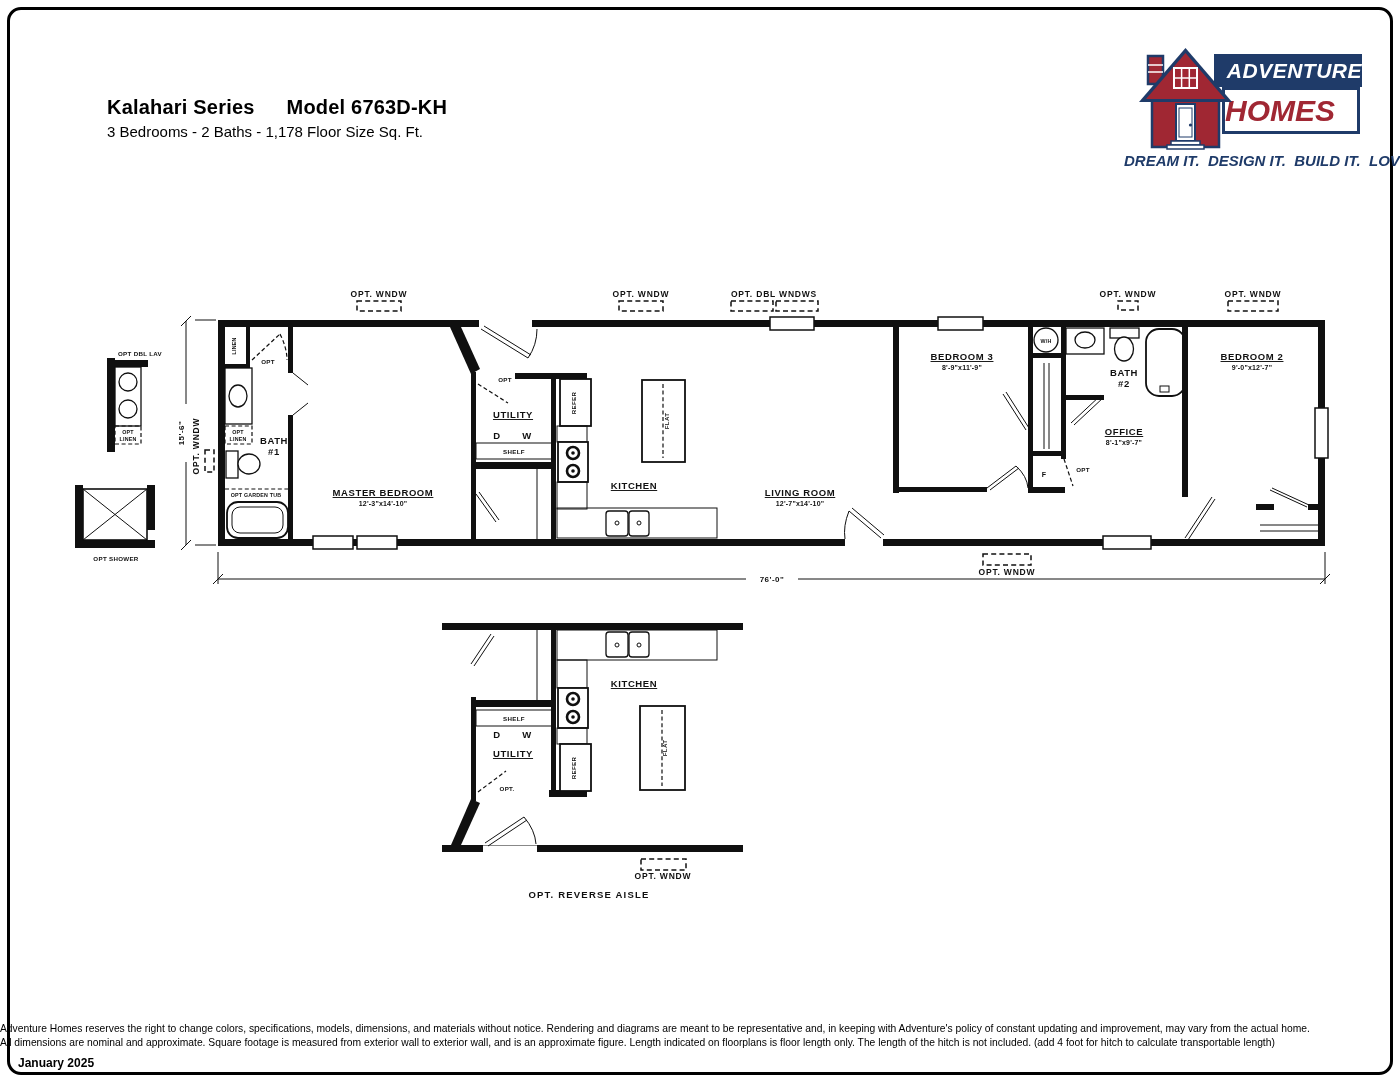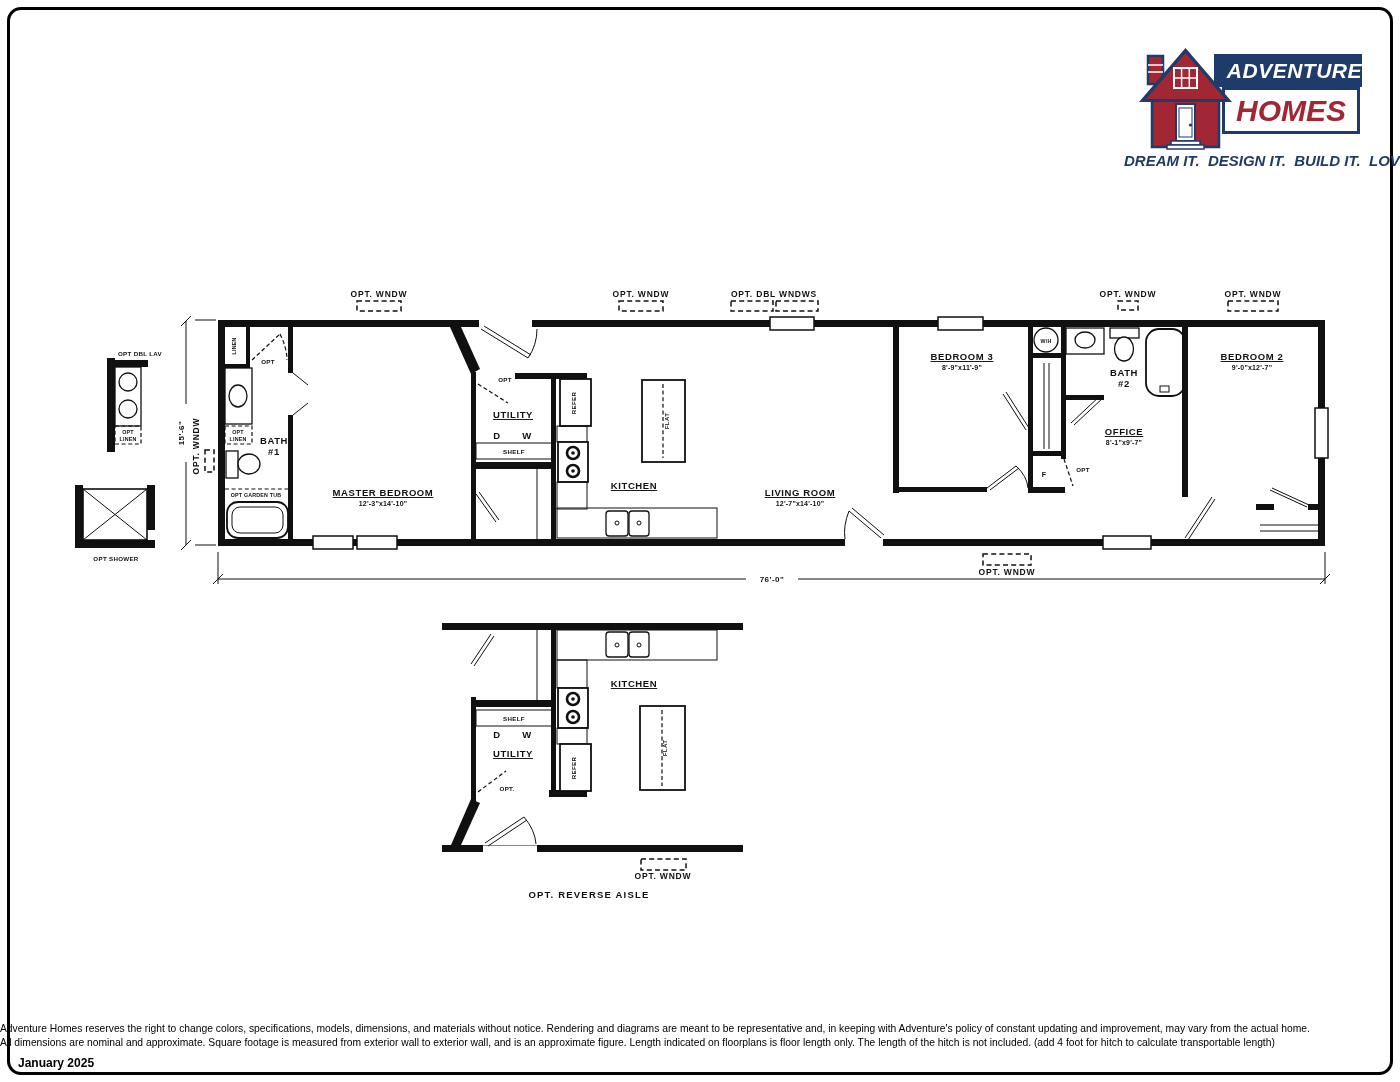--- a/index.html
+++ b/index.html
@@ -13,21 +13,21 @@
   .hdr .t1{font-size:20px;font-weight:bold;letter-spacing:.2px;}
   .hdr .model{margin-left:32px;}
   .hdr .sub{font-size:15px;margin-top:4px;}
   
   .logo{position:absolute;left:1136px;top:38px;width:228px;height:130px;}
   .adv{position:absolute;left:78px;top:16px;width:148px;height:33px;background:var(--navy);
        color:#fff;font-style:italic;font-weight:bold;font-size:21px;text-align:right;
        line-height:33px;letter-spacing:.5px;}
   .homes{position:absolute;left:86px;top:49px;width:138px;height:47px;background:#fff;
        border:3px solid var(--navy);box-sizing:border-box;color:var(--brand-red);
-       font-style:italic;font-weight:bold;font-size:30px;text-align:center;line-height:41px;}
+       font-style:italic;font-weight:bold;font-size:30px;text-align:left;line-height:41px;}
   .tag{position:absolute;left:-12px;top:114px;width:252px;text-align:center;color:var(--navy);
        font-weight:bold;font-style:italic;font-size:15px;white-space:pre;}
   .house{position:absolute;left:2px;top:4px;}
   
   .plan{position:absolute;left:0;top:0;}
   .w{fill:var(--ink);}
   .ln{stroke:var(--ink);stroke-width:1.6;fill:none;}
   .th{stroke:var(--ink);stroke-width:1;fill:none;}
   .fx{stroke:var(--ink);stroke-width:1.8;fill:#fff;}
   .fx2{stroke:var(--ink);stroke-width:1.3;fill:#fff;}
@@ -48,20 +48,26 @@
   .disc{position:absolute;left:0;top:1022px;width:100%;
         font-size:10.3px;line-height:13.6px;}
   .date{position:absolute;left:18px;top:1056px;font-size:12px;font-weight:bold;}
 </style>
 </head>
 <body>
 
 <div class="sheet">
   <div class="frame"></div>
 
+  <div class="hdr">
+    <div class="t1">
+      <span>Kalahari Series</span><span class="model">Model 6763D-KH</span>
+    </div>
+    <div class="sub">3 Bedrooms - 2 Baths - 1,178 Floor Size Sq. Ft.</div>
+  </div>
 
   <div class="logo">
     <div class="adv">ADVENTURE</div>
     <div class="homes">HOMES</div>
     <svg class="house" width="96" height="110" viewBox="0 0 96 110">
       <rect x="10" y="14" width="15" height="28" style="fill:var(--brand-red);stroke:var(--navy);stroke-width:2.5"></rect>
       <line x1="10" y1="23" x2="25" y2="23" stroke="#fff" stroke-width="1.5"></line>
       <line x1="10" y1="30" x2="25" y2="30" stroke="#fff" stroke-width="1.5"></line>
       <rect x="14" y="52" width="67" height="53" style="fill:var(--brand-red);stroke:var(--navy);stroke-width:2.5"></rect>
       <polygon points="1,60 47.5,6 94,60" style="fill:var(--navy)"></polygon>

